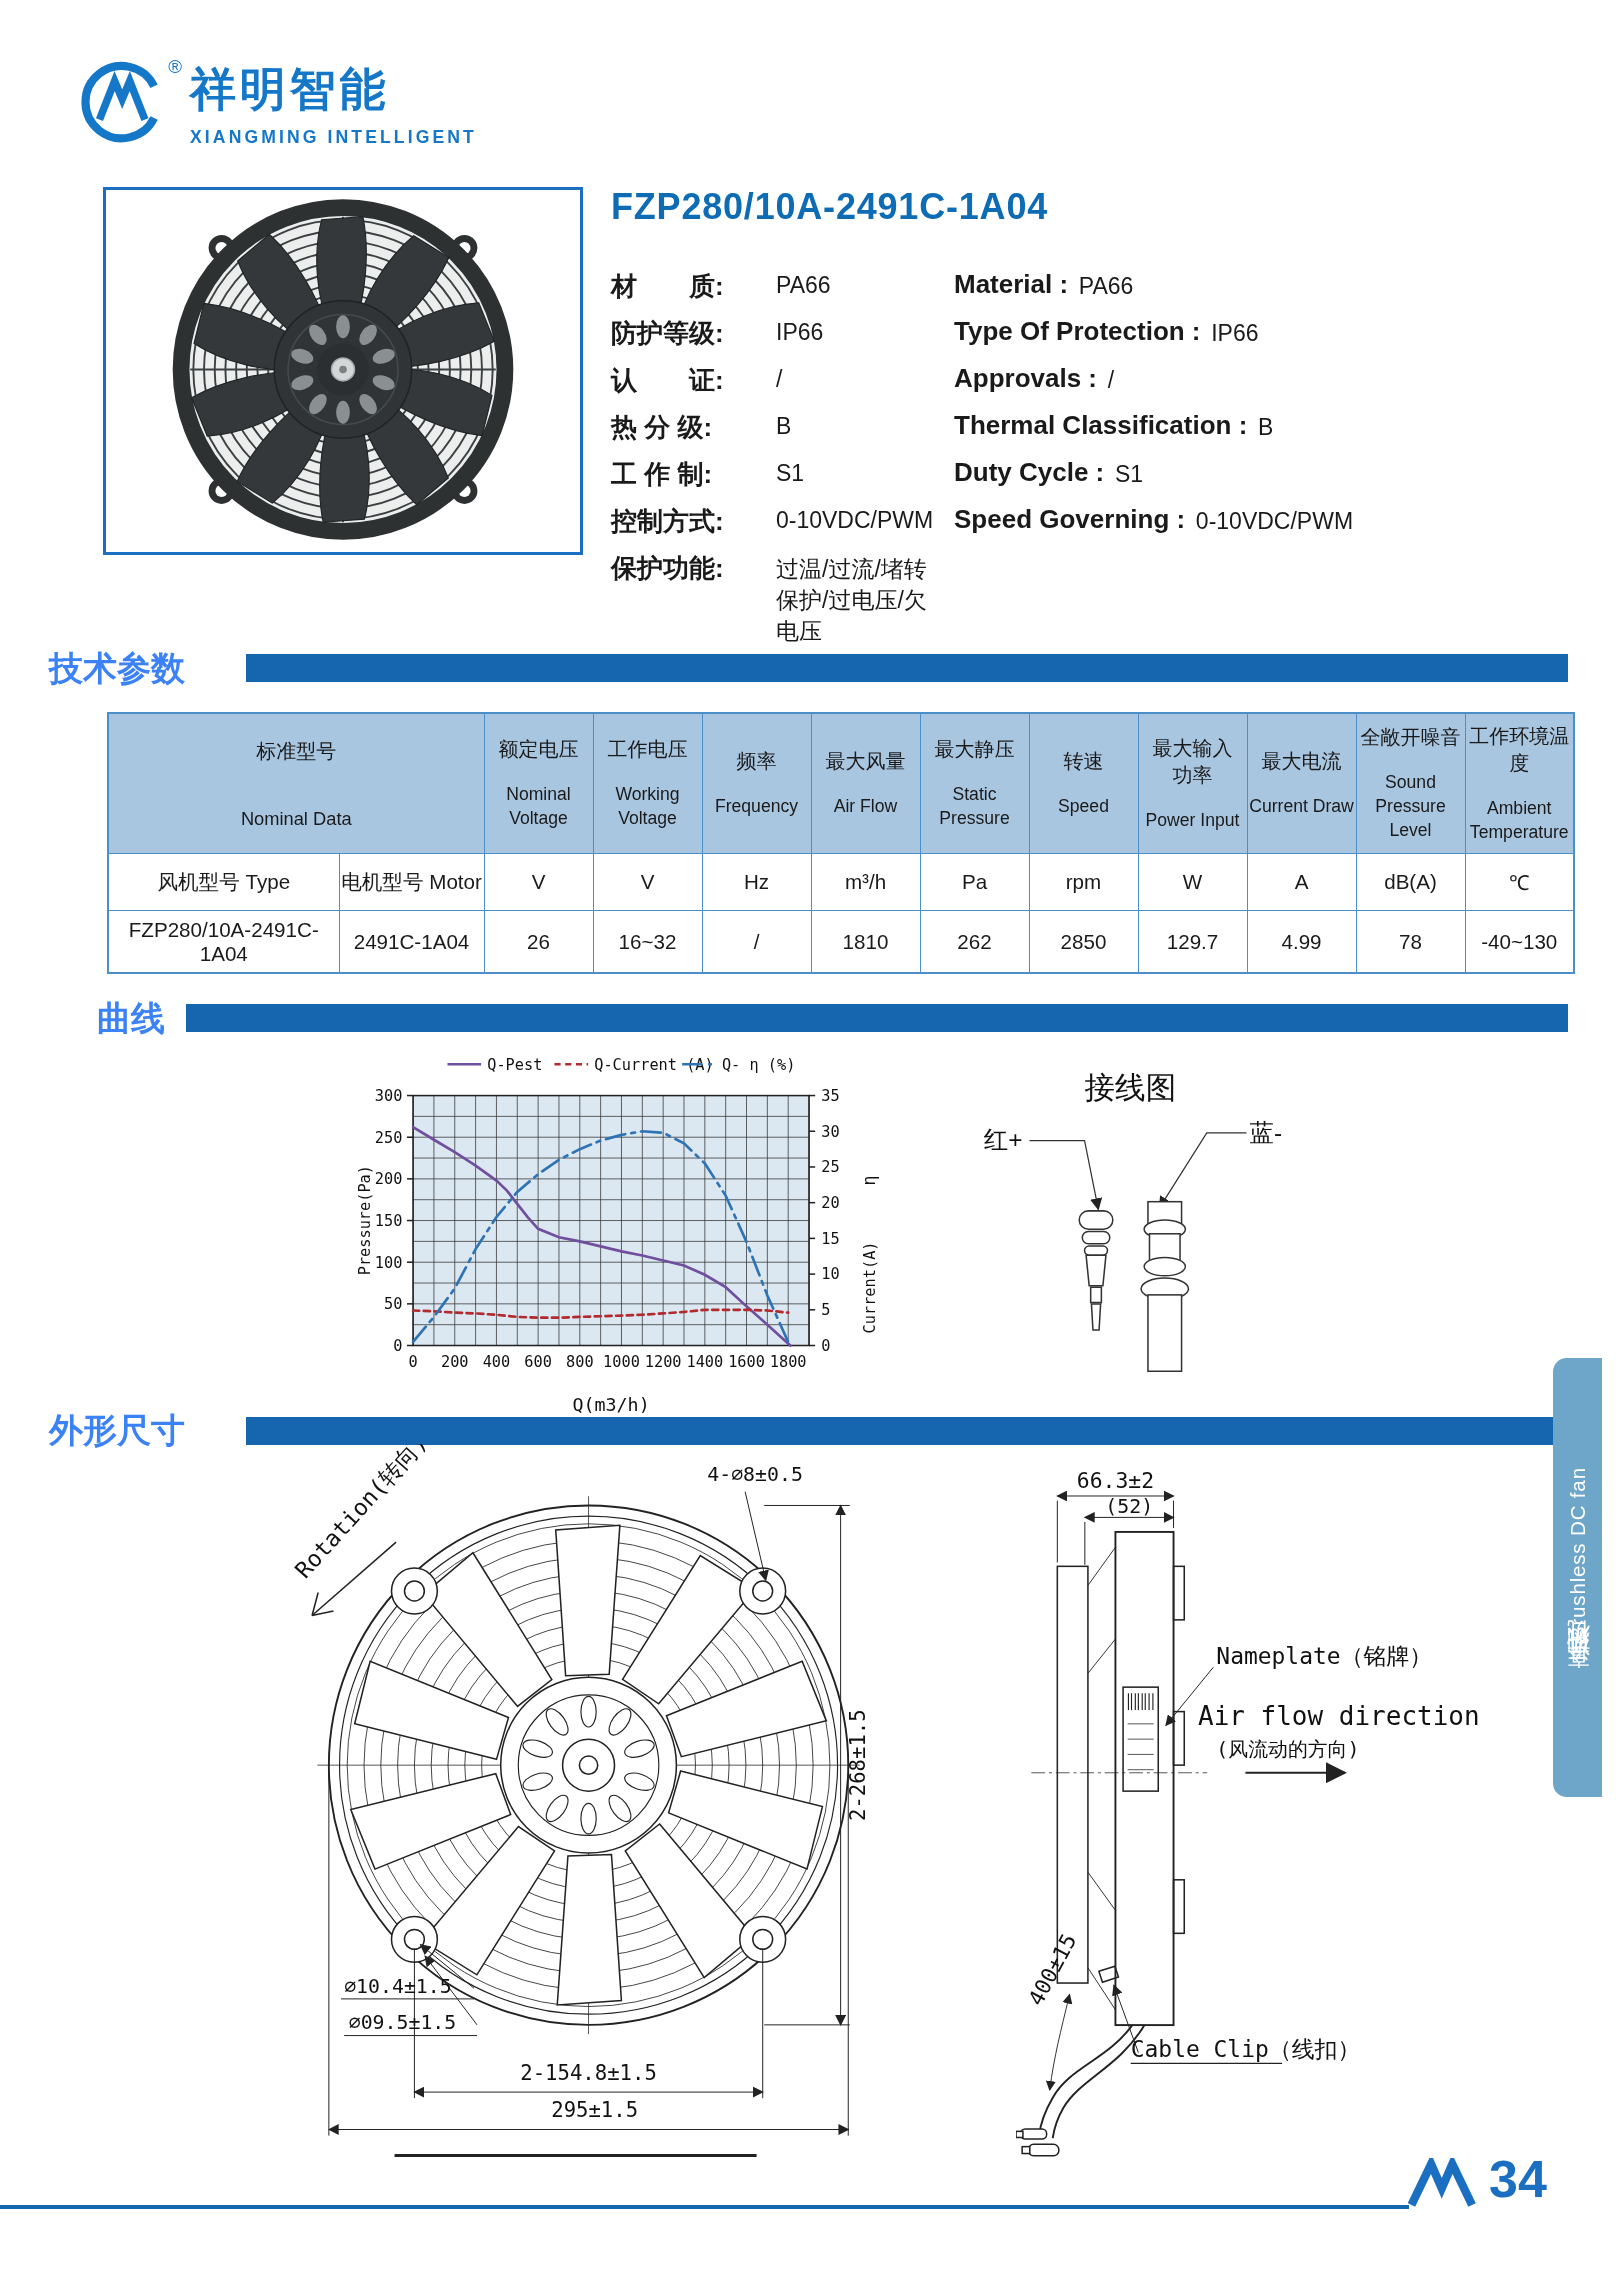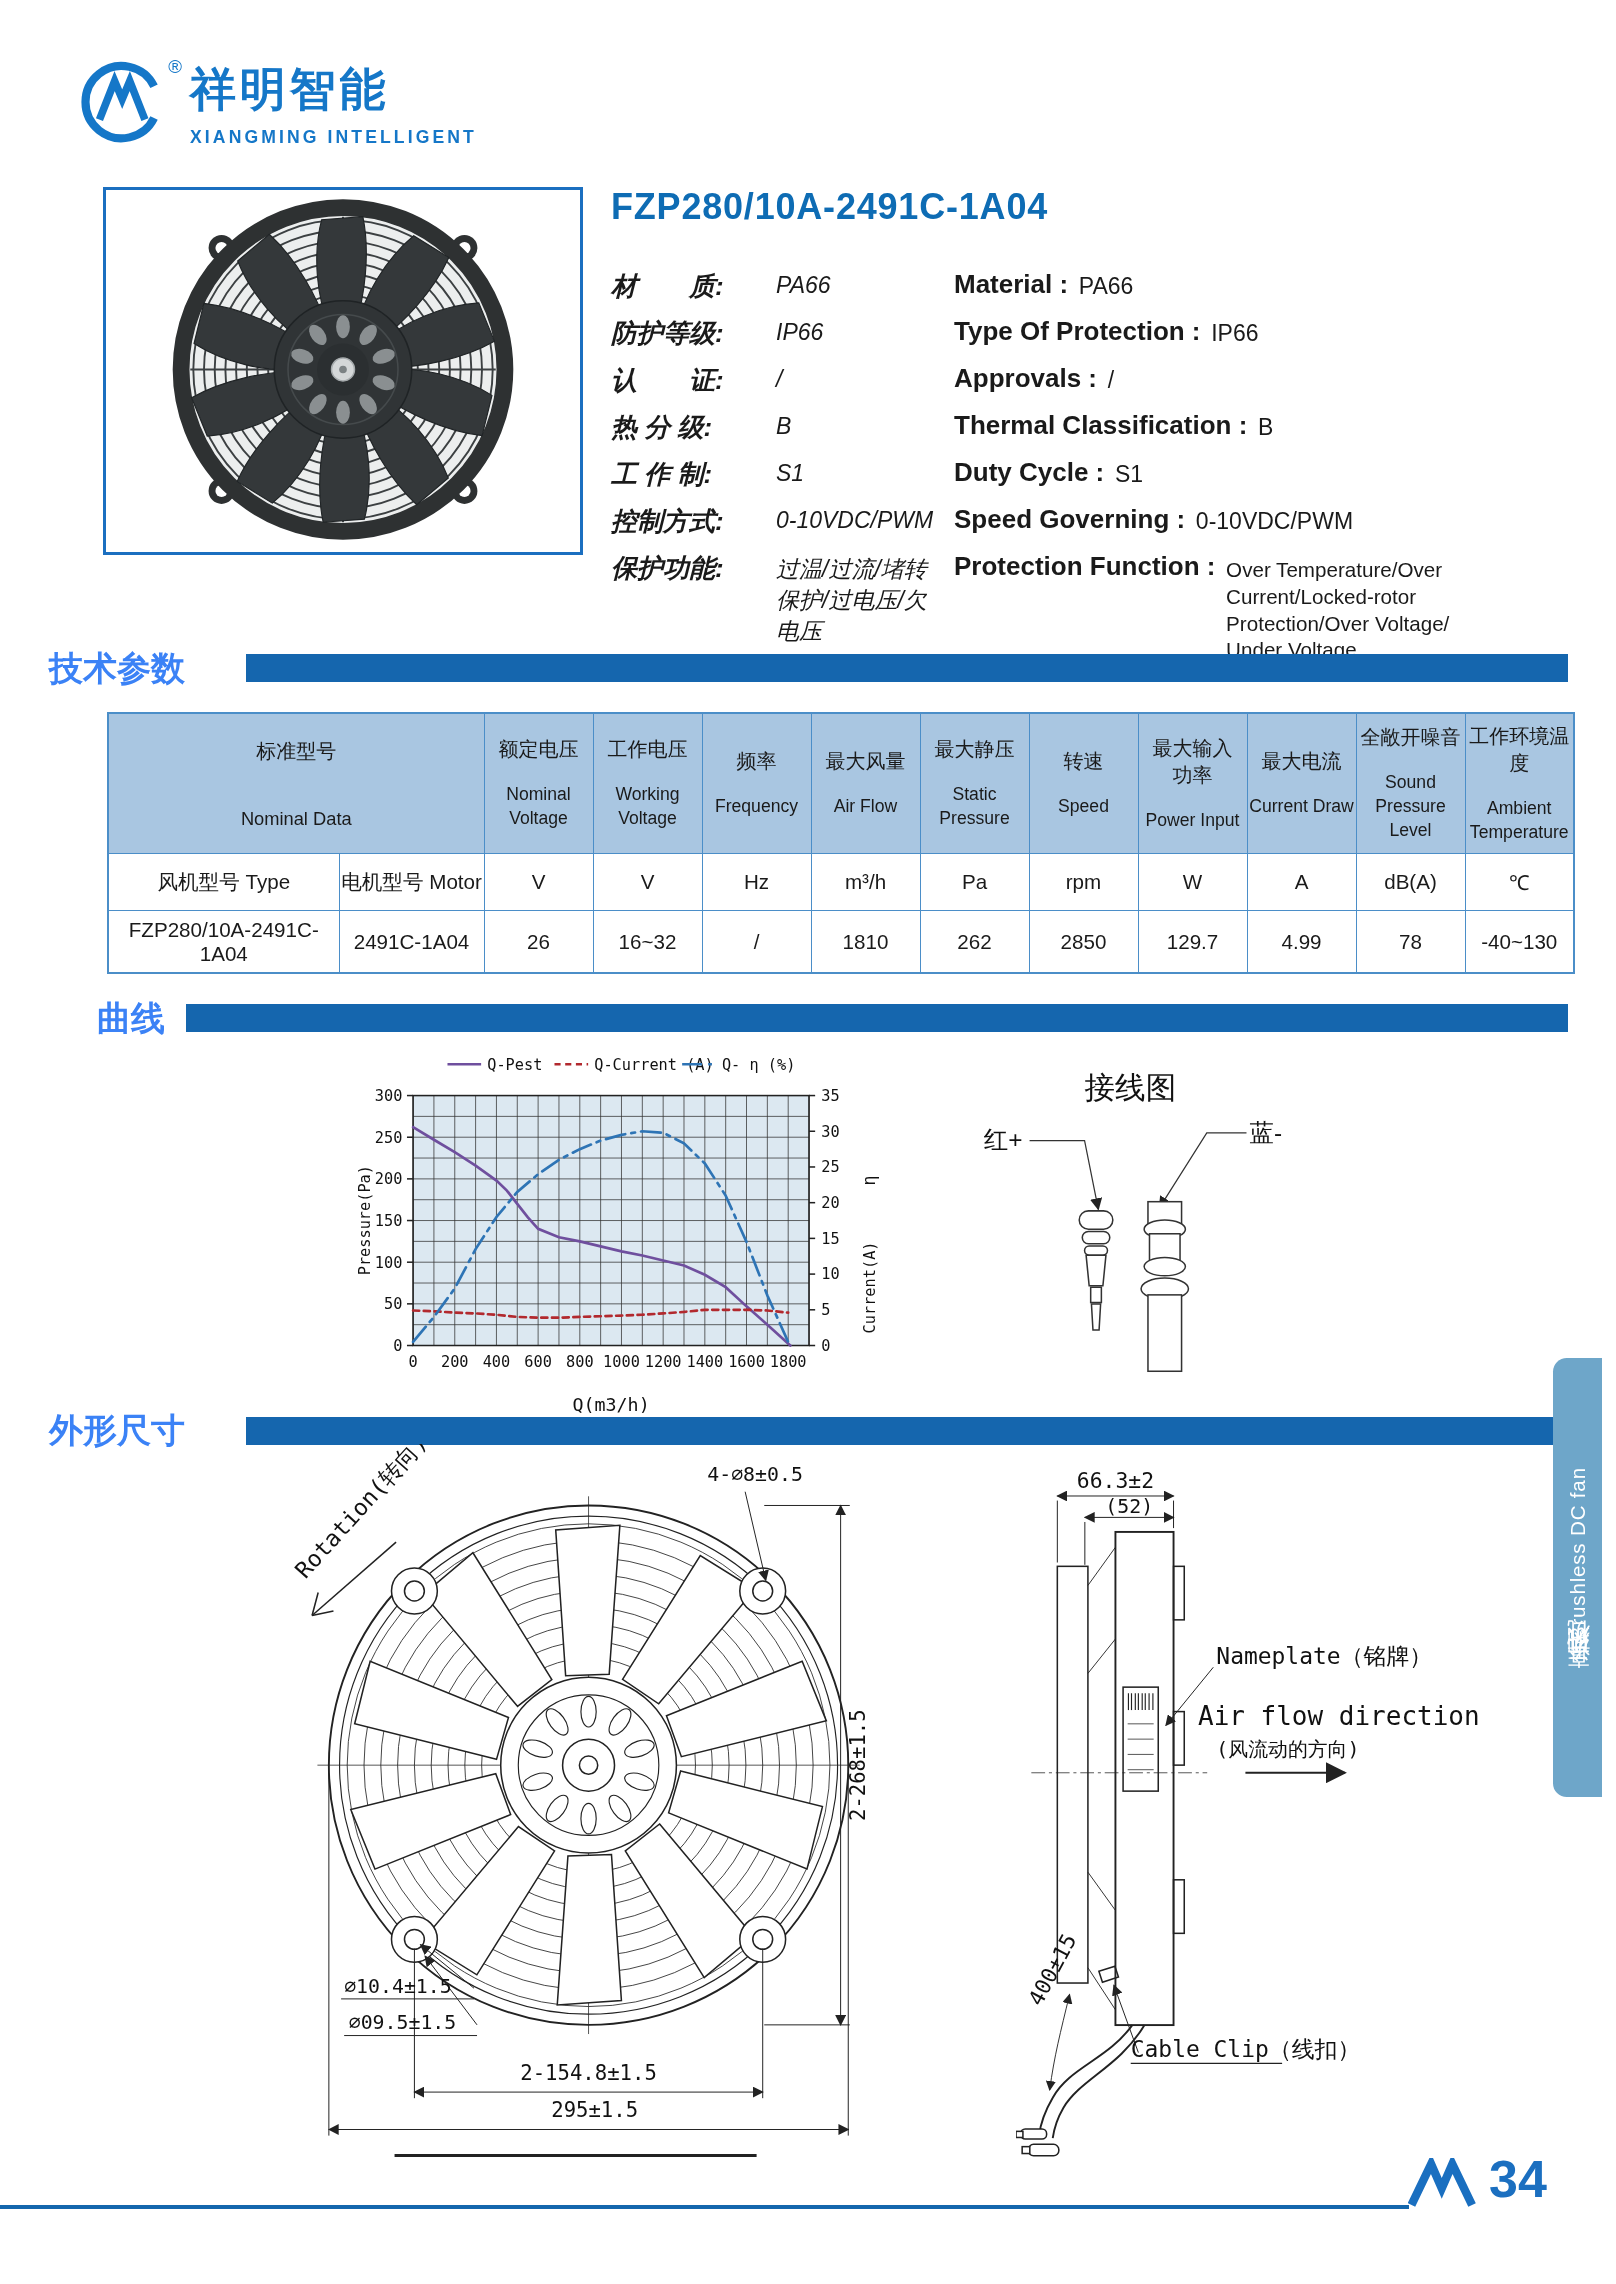--- a/index.html
+++ b/index.html
@@ -124,21 +124,21 @@
           <ellipse transform="translate(310,235) rotate(324)" cx="0" cy="-56" rx="9" ry="15"></ellipse>
         </g>
         <circle cx="310" cy="235" r="34" fill="#2b2f31"></circle>
         <circle cx="310" cy="235" r="15" fill="#d4d7d8" stroke="#a6abad" stroke-width="2"></circle>
         <circle cx="310" cy="235" r="5" fill="#7c8284"></circle>
       </g>
     </svg>
   </div>
 
   <div class="abs model-title">FZP280/10A-2491C-1A04</div>
-  <div class="abs spec-col" style="left:611px;top:269px;width:352px;font-style:italic;">
+  <div class="abs spec-col" style="left:611px;top:269px;width:352px;">
       <div class="spec-row">
         <span class="zh-label">材　　质:</span>
         <span class="zh-value">PA66</span>
       </div>
       <div class="spec-row">
         <span class="zh-label">防护等级:</span>
         <span class="zh-value">IP66</span>
       </div>
       <div class="spec-row">
         <span class="zh-label">认　　证:</span>
@@ -180,27 +180,20 @@
         <span class="en-label">Thermal Classification :</span>
         <span class="en-value">B</span>
       </div>
       <div class="spec-row">
         <span class="en-label">Duty Cycle :</span>
         <span class="en-value">S1</span>
       </div>
       <div class="spec-row">
         <span class="en-label">Speed Governing :</span>
         <span class="en-value">0-10VDC/PWM</span>
-      </div>
-      <div class="spec-row tall">
-        <span class="en-label">Protection Function :</span>
-        <span class="en-value small">Over Temperature/Over
-Current/Locked-rotor
-Protection/Over Voltage/
-Under Voltage</span>
       </div>
     </div>
 
   <div class="abs sec-title" style="left:49px;top:646px;">技术参数</div>
   <div class="abs sec-bar" style="left:246px;top:654px;width:1322px;"></div>
 
   <table class="params abs" style="left:107px;top:712px;width:1461px;">
       <colgroup>
         <col style="width:231px">
         <col style="width:145px">

